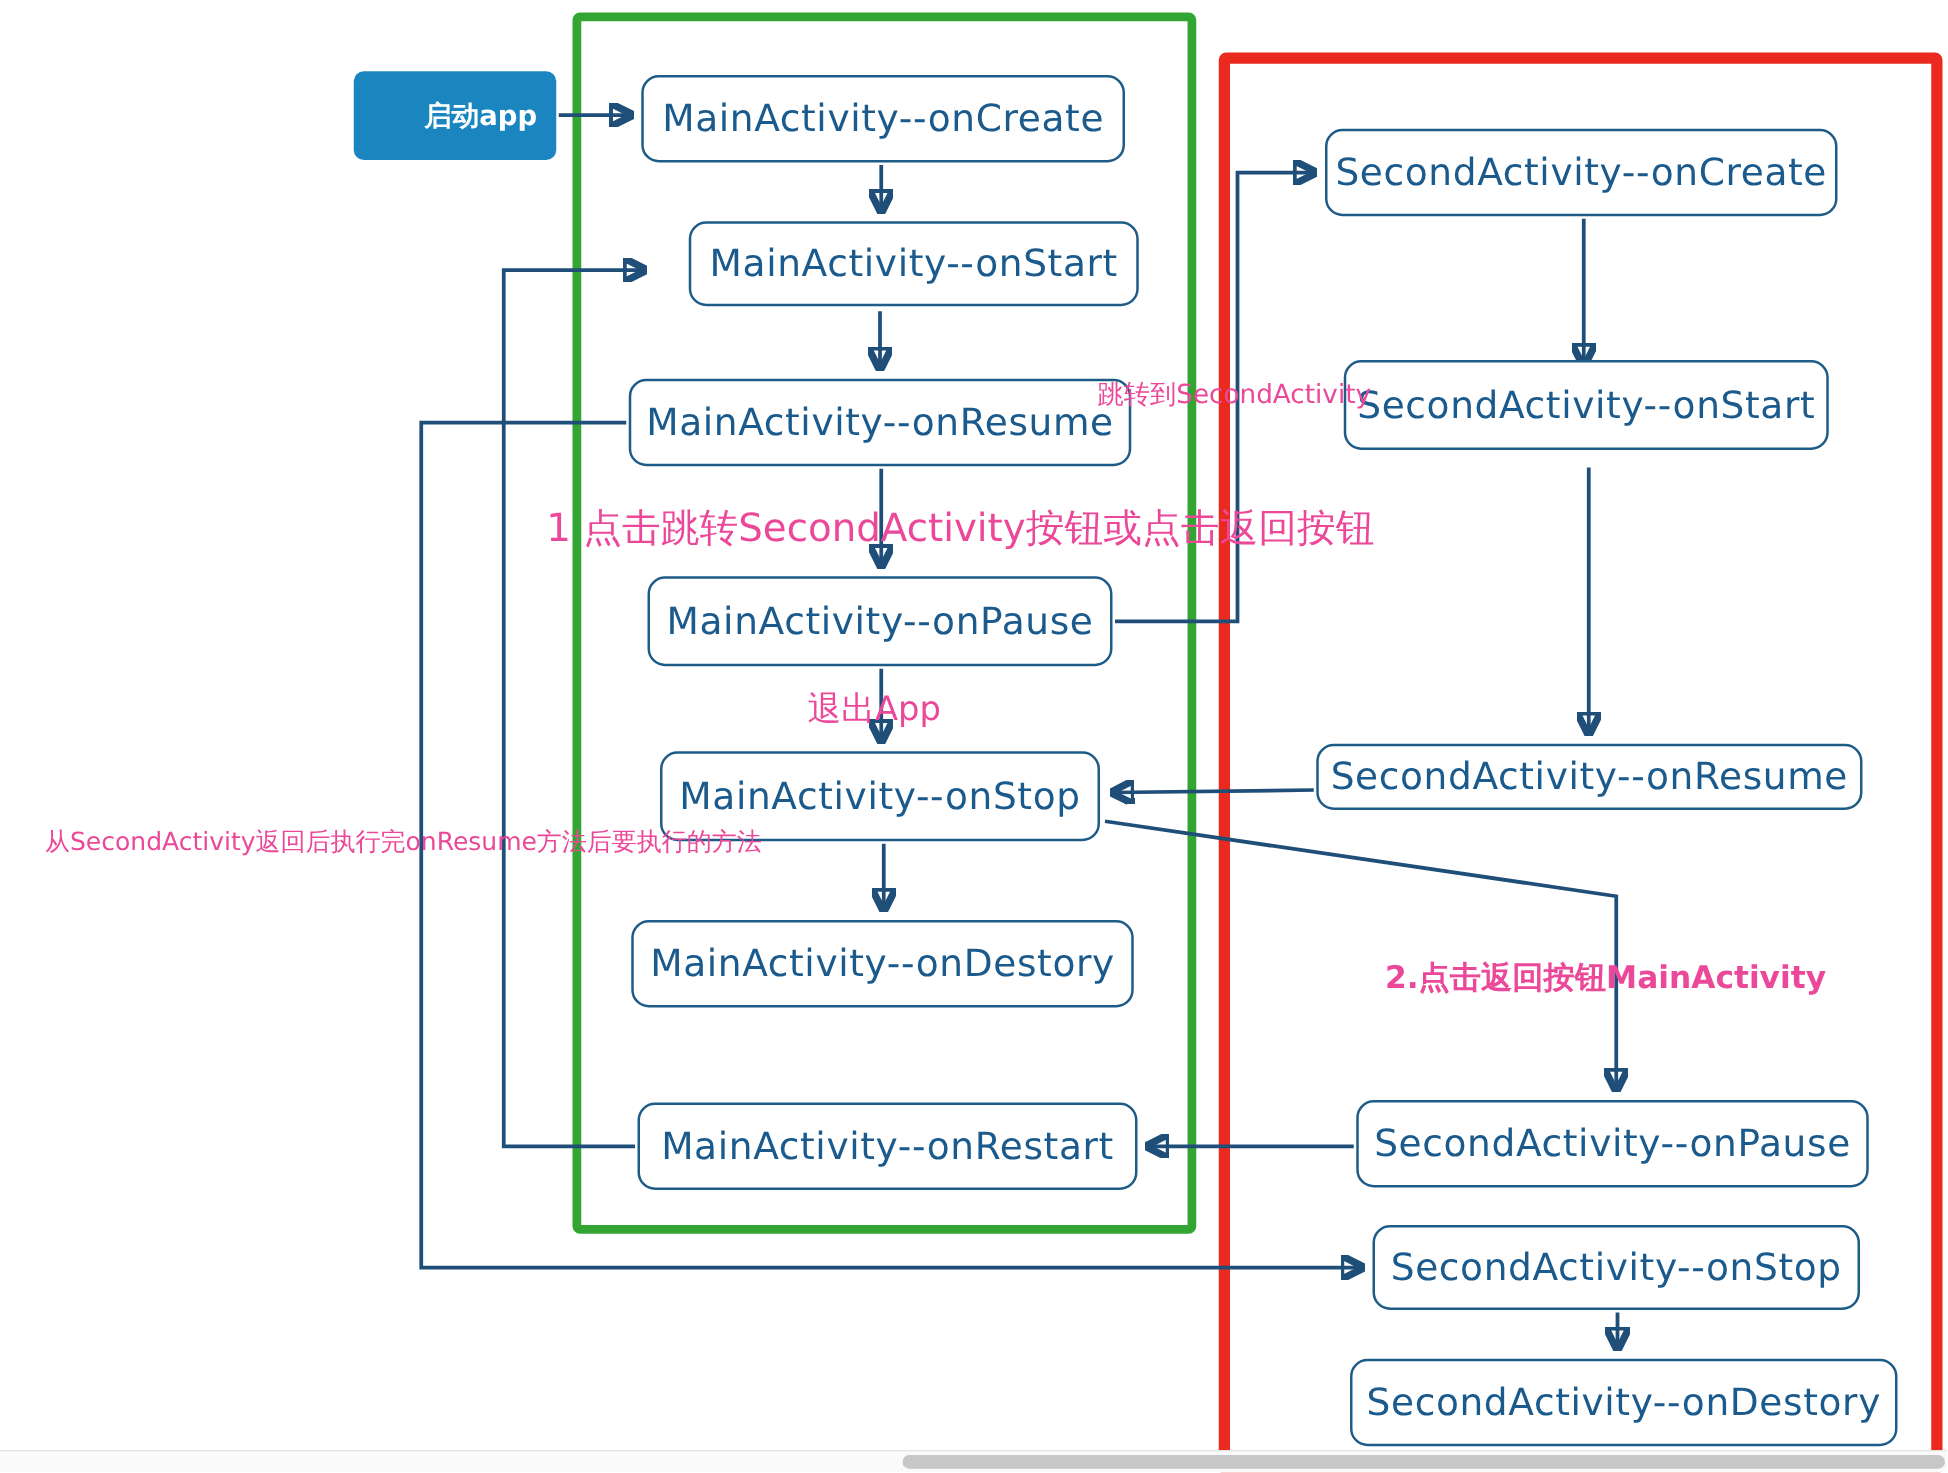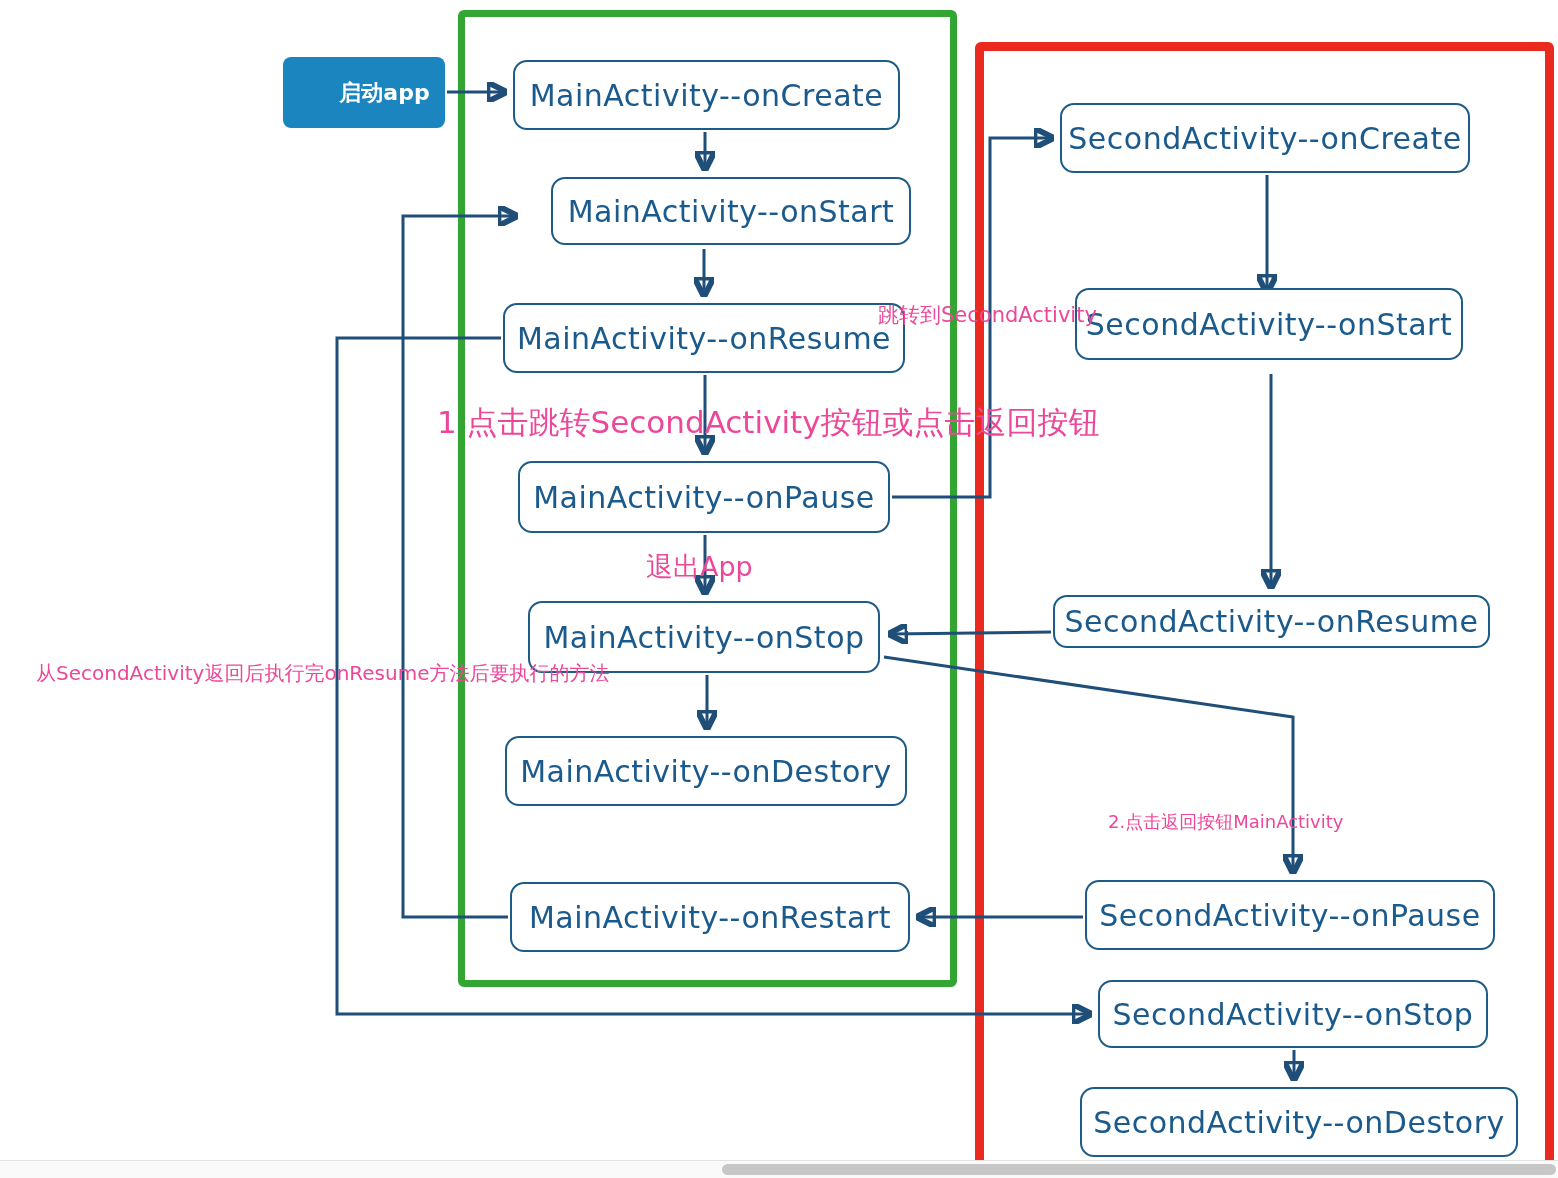--- a/index.html
+++ b/index.html
@@ -97,19 +97,19 @@
   <div class="node" style="left:1075px;top:288px;width:388px;height:72px;">SecondActivity--onStart</div>
   <div class="node" style="left:1053px;top:595px;width:437px;height:53px;">SecondActivity--onResume</div>
   <div class="node" style="left:1085px;top:880px;width:410px;height:70px;">SecondActivity--onPause</div>
   <div class="node" style="left:1098px;top:980px;width:390px;height:68px;">SecondActivity--onStop</div>
   <div class="node" style="left:1080px;top:1087px;width:438px;height:70px;">SecondActivity--onDestory</div>
 
   <div class="annotation" style="left:878px;top:301px;font-size:21px;">跳转到SecondActivity</div>
   <div class="annotation" style="left:437px;top:402px;font-size:31px;">1 点击跳转SecondActivity按钮或点击返回按钮</div>
   <div class="annotation" style="left:646px;top:549px;font-size:27px;">退出App</div>
   <div class="annotation" style="left:36px;top:660px;font-size:20px;">从SecondActivity返回后执行完onResume方法后要执行的方法</div>
-  <div class="annotation" style="left:1108px;top:810px;font-size:18px;">2.点击返回按钮MainActivity</div>
+  <div class="annotation" style="left:1108px;top:765px;font-size:25px;font-weight:bold;">2.点击返回按钮MainActivity</div>
 
   <div class="bottom-strip">
     <div class="scroll-thumb"></div>
   </div>
 
 </div>
 
 </body></html>

